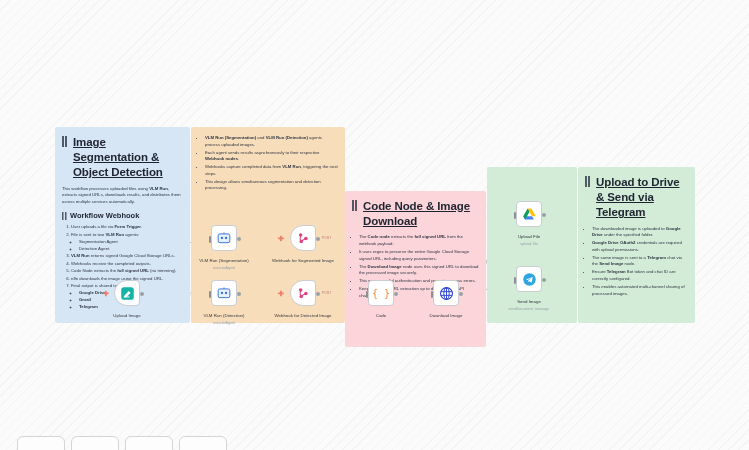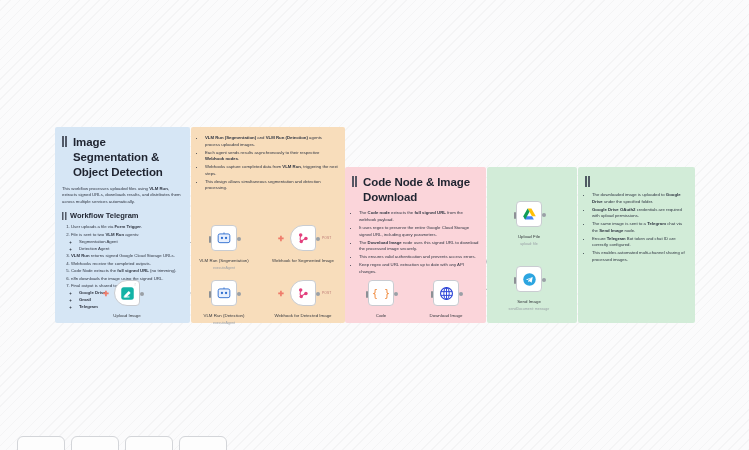--- a/index.html
+++ b/index.html
@@ -21,40 +21,40 @@
 
   
   .note{
     position:absolute;
     box-sizing:border-box;
     border-radius:2px;
     overflow:hidden;
   }
   .note-blue   {background:#d6e6f5;}
   .note-peach  {background:#f8ddbb;}
-  .note-pink   {background:#fbd5da;}
+  .note-pink   {background:#fbd5da;margin-top:24px;}
   .note-mint   {background:#d2ecd8;}
   .note-mint2  {background:#d2ecd8;}
 
   .note-inner{padding:8px 7px 6px 7px;}
   .note-title{
     font-size:11.5px;font-weight:700;color:#1f2430;
     line-height:1.32;letter-spacing:-0.1px;
     display:flex;align-items:flex-start;gap:4px;
     margin:0 0 5px 0;
   }
   .note-title .bars{
     flex:0 0 auto;margin-top:1px;
     display:inline-block;width:7px;height:11px;
     background:
       linear-gradient(#3b4250,#3b4250) 0 0/2px 100% no-repeat,
       linear-gradient(#3b4250,#3b4250) 3px 0/2px 100% no-repeat;
     opacity:.85;
   }
-  .note-title .ttext{display:block;}
+  .note-title .ttext{display:block;text-decoration:underline;}
 
   .note-para{
     font-size:4.3px;line-height:1.55;color:#2e3440;
     margin:0 0 6px 0;
   }
   .sub-title{
     font-size:7.5px;font-weight:700;color:#1f2430;
     display:flex;align-items:center;gap:3px;margin:0 0 4px 0;
   }
   .sub-title .bars{
@@ -154,21 +154,21 @@
 
   <div class="note note-blue" style="left:55px;top:127px;width:135px;height:196px;">
     <div class="note-inner">
       <div class="note-title">
         <span class="bars"></span>
         <span class="ttext">Image Segmentation &amp; Object Detection</span>
       </div>
       <p class="note-para">This workflow processes uploaded files using <b>VLM Run</b>, extracts signed URLs, downloads results, and distributes them across multiple services automatically.</p>
       <div class="sub-title">
         <span class="bars"></span>
-        <span>Workflow Telegram</span>
+        <span>Workflow Webhook</span>
       </div>
       <ol class="steps">
         <li>User uploads a file via <b>Form Trigger</b>.</li>
         <li>File is sent to two <b>VLM Run</b> agents:</li>
         <ul class="sublist">
           <li>Segmentation Agent</li>
           <li>Detection Agent</li>
         </ul>
         <li><b>VLM Run</b> returns signed Google Cloud Storage URLs.</li>
         <li>Webhooks receive the completed outputs.</li>
@@ -210,20 +210,21 @@
       </ul>
     </div>
   </div>
 
   <div class="note note-mint2" style="left:487px;top:167px;width:90px;height:156px;"></div>
 
   <div class="note note-mint" style="left:578px;top:167px;width:117px;height:156px;">
     <div class="note-inner">
       <div class="note-title">
         <span class="bars"></span>
+        <span class="ttext">Upload to Drive &amp; Send via Telegram</span>
       </div>
       <ul class="bullets">
         <li>The downloaded image is uploaded to <b>Google Drive</b> under the specified folder.</li>
         <li><b>Google Drive OAuth2</b> credentials are required with upload permissions.</li>
         <li>The same image is sent to a <b>Telegram</b> chat via the <b>Send Image</b> node.</li>
         <li>Ensure <b>Telegram</b> Bot token and chat ID are correctly configured.</li>
         <li>This enables automated multi-channel sharing of processed images.</li>
       </ul>
     </div>
   </div>

